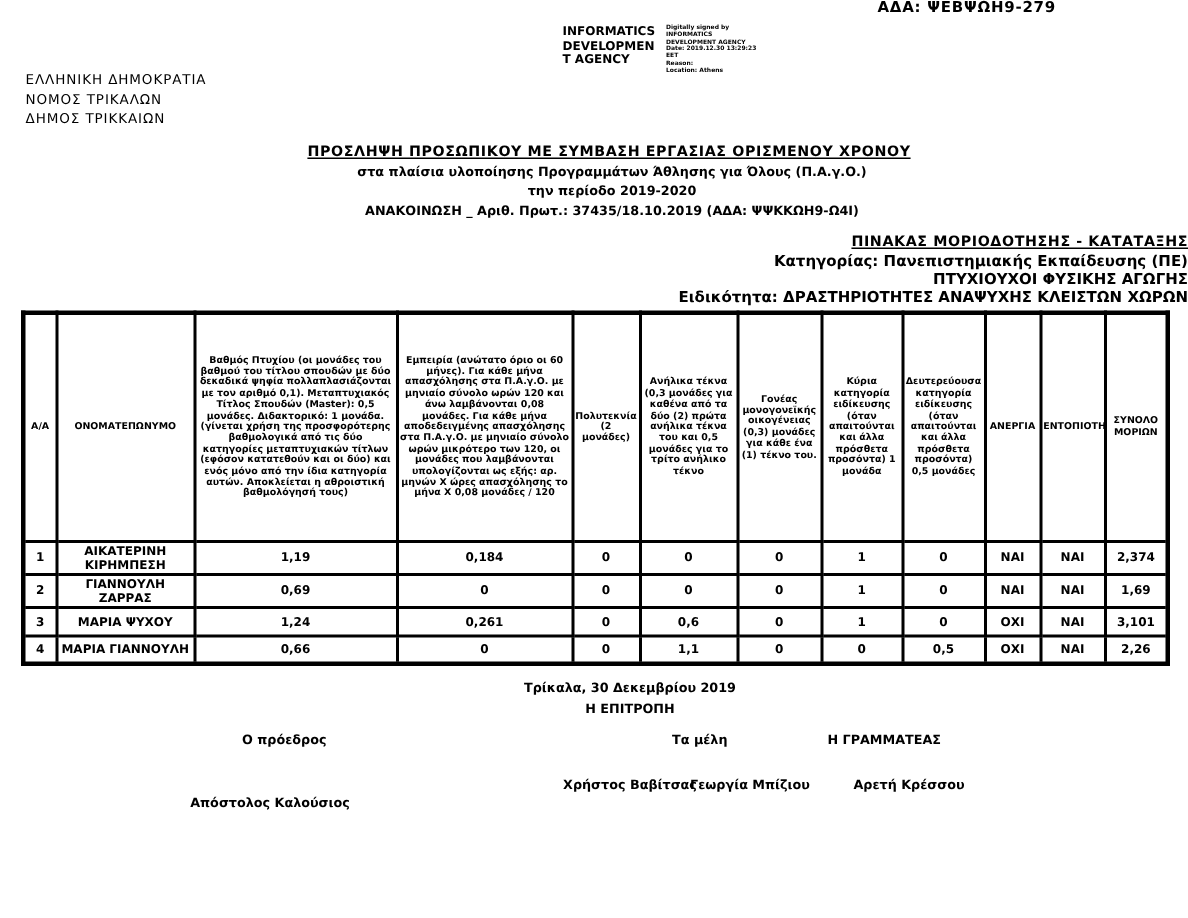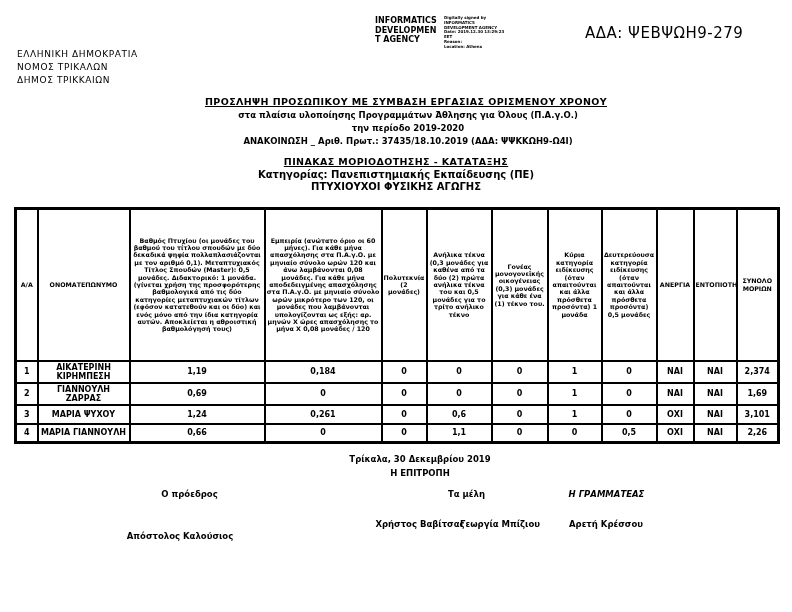--- a/index.html
+++ b/index.html
@@ -2,28 +2,28 @@
 <html><head>
 <meta charset="utf-8">
 <style>
   * { margin:0; padding:0; box-sizing:border-box; }
   html,body { background:#fff; }
   .page {
     position:relative; width:792px; height:612px; background:#ffffff;
     font-family:"DejaVu Sans","Liberation Sans",sans-serif; color:#000;
     overflow:hidden;
   }
-  .ada { position:absolute; top:24px; left:585px; font-size:15px; letter-spacing:.5px; }
+  .ada { position:absolute; top:0; left:585px; font-size:10px; letter-spacing:.5px;font-weight:bold; }
   .ida-block { position:absolute; top:16px; left:375px; width:66px; font-size:8px; font-weight:bold; line-height:9.5px; }
   .sig-block { position:absolute; top:16px; left:444px; width:120px; font-size:4px; line-height:4.8px; font-weight:bold; }
   .letterhead { position:absolute; top:48px; left:17px; font-size:9px; line-height:13px; letter-spacing:.6px; }
   .title-block { position:absolute; top:96px; left:0; width:792px; text-align:center; font-weight:bold; }
   .title-main { font-size:9.5px; text-decoration:underline; letter-spacing:.4px; margin-bottom:3px;padding-left:20px; }
   .title-sub { font-size:8.5px; margin-bottom:3px;padding-left:24px; }
-  .subtitle-block { position:absolute; top:156px; left:0; width:792px; text-align:center; font-weight:bold; }
+  .subtitle-block { position:absolute; top:156px; left:0; width:792px; text-align:right; font-weight:bold; }
   .subtitle-main { font-size:9.5px; text-decoration:underline; letter-spacing:.4px; margin-bottom:2px; }
   .subtitle-sub { font-size:10px; margin-bottom:1px; }
   table.score {
     position:absolute; top:207px; left:14px; width:763px;
     border-collapse:collapse; table-layout:fixed;
     border:3px solid #000;
   }
   table.score th, table.score td {
     border:2px solid #000; text-align:center; vertical-align:middle;
     padding:1px; overflow:hidden;
@@ -72,20 +72,21 @@
     <div class="title-main">ΠΡΟΣΛΗΨΗ ΠΡΟΣΩΠΙΚΟΥ ΜΕ ΣΥΜΒΑΣΗ ΕΡΓΑΣΙΑΣ ΟΡΙΣΜΕΝΟΥ ΧΡΟΝΟΥ</div>
     <div class="title-sub">στα πλαίσια υλοποίησης Προγραμμάτων Άθλησης για Όλους (Π.Α.γ.Ο.)</div>
     <div class="title-sub">την περίοδο 2019-2020</div>
     <div class="title-sub">ΑΝΑΚΟΙΝΩΣΗ _ Αριθ. Πρωτ.: 37435/18.10.2019 (ΑΔΑ:  ΨΨΚΚΩΗ9-Ω4Ι)</div>
   </div>
 
   <div class="subtitle-block">
     <div class="subtitle-main">ΠΙΝΑΚΑΣ ΜΟΡΙΟΔΟΤΗΣΗΣ - ΚΑΤΑΤΑΞΗΣ</div>
     <div class="subtitle-sub">Κατηγορίας: Πανεπιστημιακής Εκπαίδευσης (ΠΕ)</div>
     <div class="subtitle-sub">ΠΤΥΧΙΟΥΧΟΙ ΦΥΣΙΚΗΣ ΑΓΩΓΗΣ</div>
+    <div class="subtitle-sub">Ειδικότητα: ΔΡΑΣΤΗΡΙΟΤΗΤΕΣ ΑΝΑΨΥΧΗΣ ΚΛΕΙΣΤΩΝ ΧΩΡΩΝ</div>
   </div>
 
   <table class="score">
     <colgroup>
       <col style="width:22px">
         <col style="width:92px">
         <col style="width:135px">
         <col style="width:117px">
       <col style="width:45px">
         <col style="width:65px">
@@ -172,20 +173,20 @@
     </tbody>
   </table>
 
   <div class="footer-center">
     <div>Τρίκαλα, 30 Δεκεμβρίου 2019</div>
     <div>Η ΕΠΙΤΡΟΠΗ</div>
   </div>
 
   <div class="sig-role" style="left:178px;">Ο πρόεδρος</div>
   <div class="sig-role" style="left:455px;">Τα μέλη</div>
-  <div class="sig-role" style="left:595px;font-style:italic;">Η ΓΡΑΜΜΑΤΕΑΣ</div>
+  <div class="sig-role" style="left:578px;">Η ΓΡΑΜΜΑΤΕΑΣ</div>
 
   <div class="sig-name" style="left:180px;margin-top:12px;">Απόστολος Καλούσιος</div>
   <div class="sig-name" style="left:420px;text-align:center;">Χρήστος Βαβίτσας</div>
   <div class="sig-name" style="left:500px;">Γεωργία Μπίζιου</div>
   <div class="sig-name" style="left:606px;">Αρετή Κρέσσου</div>
 
 </div>
 
 </body></html>

